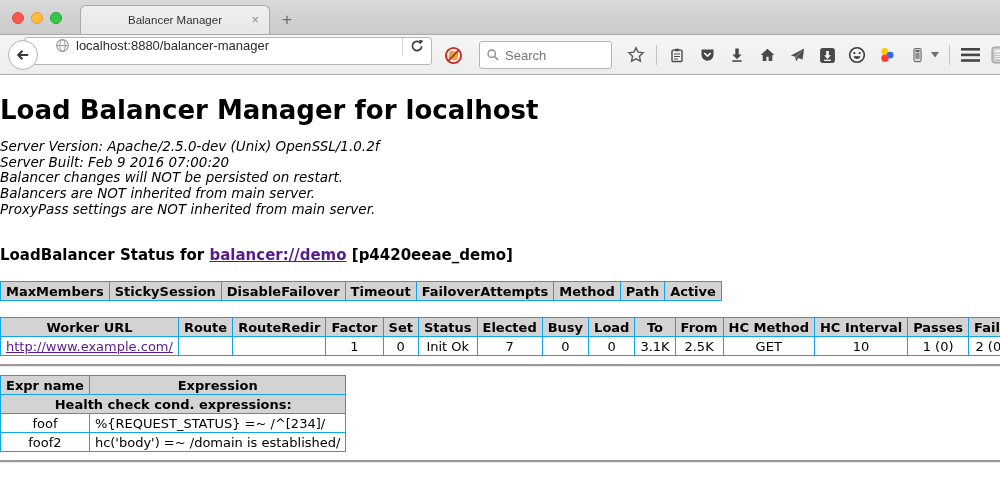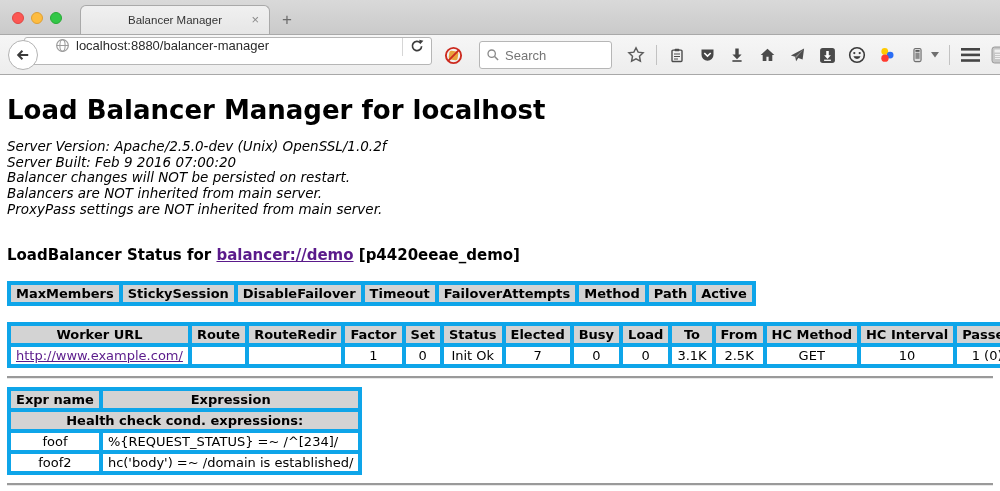--- a/index.html
+++ b/index.html
@@ -63,31 +63,31 @@
   }
   .searchbar input {
     flex:1; border:none; outline:none; font-family:"Liberation Sans", sans-serif;
     font-size:13px; color:#14532d; background:transparent; padding:0 0 0 5px; width:90px;
   }
   .tool-icons { position:absolute; left:626px; top:0; height:40px; display:flex; align-items:center; gap:10px; }
   .tbtn { display:flex; align-items:center; justify-content:center; width:20px; height:22px; }
   .vsep { width:1px; height:20px; background:#c2c2c2; }
   .caret { width:8px; display:flex; margin-left:-6px; }
   
-  .content { padding:0 7px; color:#000; }
+  .content { padding:0 0; color:#000; }
   h1.pagetitle { font-size:26px; font-weight:bold; margin:20px 0 14px 0; letter-spacing:0; }
   .info-lines { font-size:13.5px; line-height:1.16; margin-bottom:16px;font-style:italic; }
   .status-heading { font-size:15px; font-weight:bold; margin-top:29px; margin-bottom:17px; }
   .status-heading a { color:#5a1a8b; }
   table.lbtbl {
     border-collapse:collapse; font-size:13px; text-align:center;
     border:1px solid #9c9c9c;
   }
   table.lbtbl th, table.lbtbl td {
-    border:4px solid #0ea5e9; padding:1px 5px; height:19px; white-space:nowrap;
+    border:1px solid #0ea5e9; padding:1px 5px; height:19px; white-space:nowrap;
   }
   table.lbtbl th { background:#d3d3d3; font-weight:bold; }
   td.urlcell { text-align:left; }
   td.urlcell a, .status-heading a { color:#5a1a8b; text-decoration:underline; }
   .exprcell { text-align:left; }
   .tbl-balancer { width:617px; margin-bottom:16px; }
   .tbl-worker { width:960px; }
   .tbl-health { width:318px; margin-top:8px; }
   hr.rule { border:none; border-top:2px solid #9a9a9a; border-bottom:1px solid #e8e8e8; margin:8px 0 6px 0; }
   svg { display:block; }

